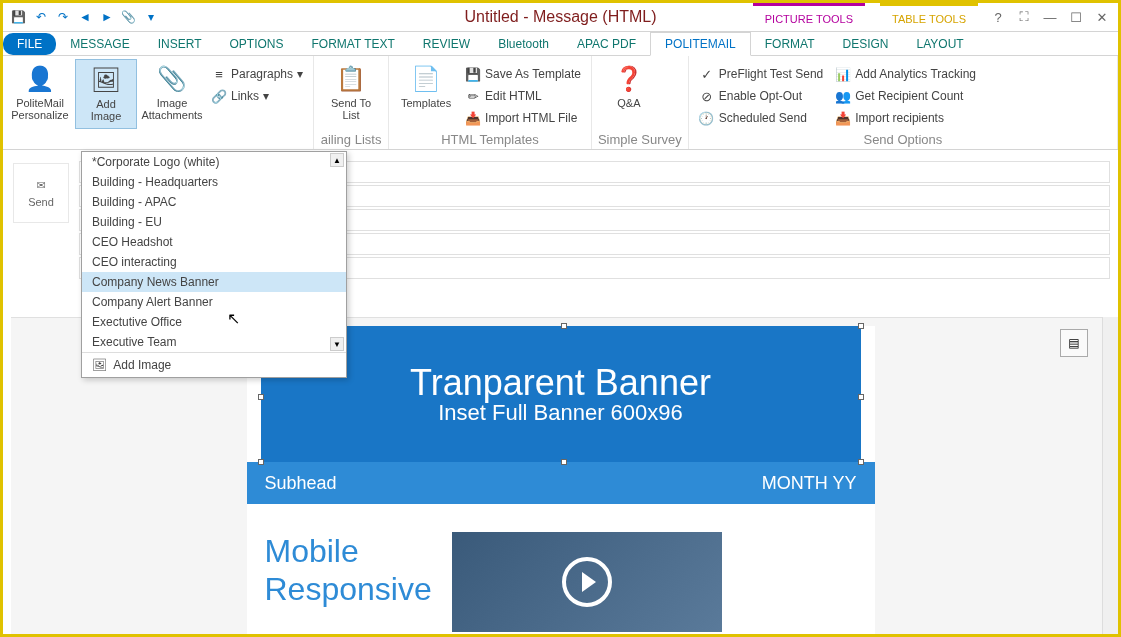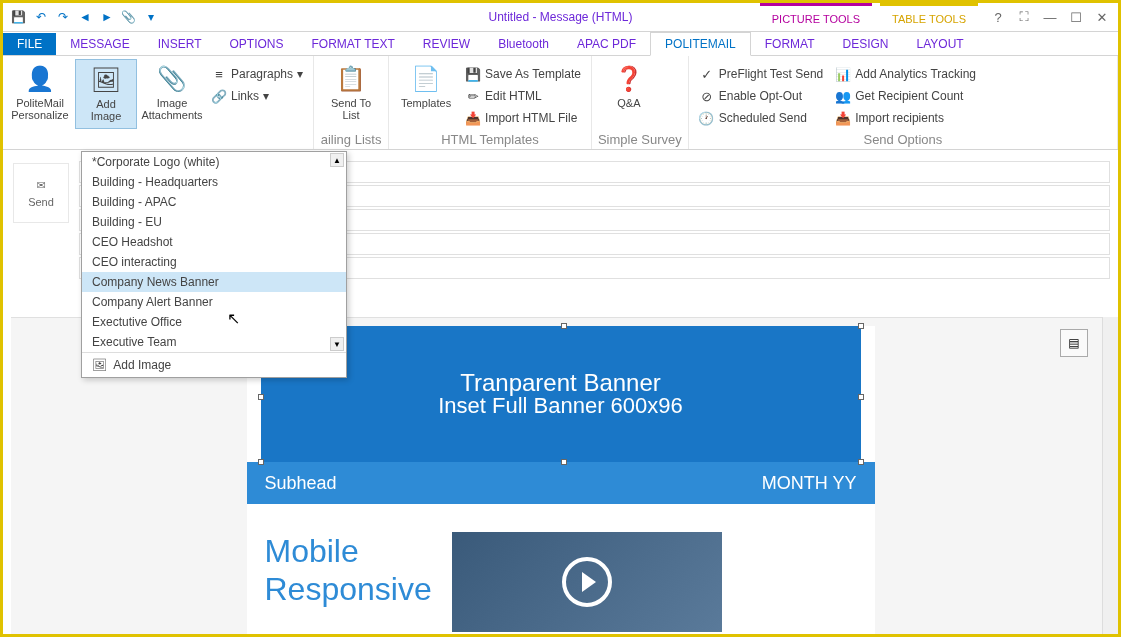--- a/index.html
+++ b/index.html
@@ -2,32 +2,32 @@
 <html><head>
 <meta charset="utf-8">
 <style>
 * { box-sizing: border-box; margin: 0; padding: 0; }
 body { font-family: "Segoe UI", Tahoma, sans-serif; font-size: 12px; background: #fff; overflow: hidden; width: 1121px; height: 637px; position: relative; border: 3px solid #e0c200; }
 
 
 .titlebar { height: 29px; background: #fff; display: flex; align-items: center; position: relative; border-bottom: 1px solid #d4d4d4; }
 .qat { display: flex; align-items: center; gap: 2px; padding-left: 6px; }
 .qat-item { width: 20px; height: 20px; display: flex; align-items: center; justify-content: center; color: #0072c6; cursor: pointer; }
-.title-center { position: absolute; left: 50%; transform: translateX(-50%); color: #6d28d9; font-size: 12px; }
-.ctx-tabs { position: absolute; right: 140px; top: 0; display: flex; gap: 8px; height: 29px; }
+.title-center { position: absolute; left: 50%; transform: translateX(-50%); color: #7f1d1d; font-size: 16px; }
+.ctx-tabs { position: absolute; right: 140px; top: 0; display: flex; gap: 15px; height: 29px; }
 .ctx-tab { padding: 0 12px; display: flex; align-items: center; font-size: 11px; }
 .ctx-tab.pic { color: #b4009e; border-top: 3px solid #b4009e; }
 .ctx-tab.tbl { color: #d6a400; border-top: 3px solid #e0c200; }
 .win-controls { position: absolute; right: 4px; display: flex; gap: 2px; }
 .win-btn { width: 24px; height: 24px; display: flex; align-items: center; justify-content: center; color: #666; cursor: pointer; font-size: 13px; }
 
 
 .maintabs { height: 24px; background: #fff; display: flex; align-items: flex-end; border-bottom: 1px solid #d4d4d4; }
-.maintab { padding: 4px 14px; font-size: 12px; color: #6d28d9; cursor: pointer; }
-.maintab.file { background: #0072c6; color: #fff; }
+.maintab { padding: 4px 14px; font-size: 12px; color: #0f766e; cursor: pointer; }
+.maintab.file { background: #0072c6; color: #fff; border-radius: 10px; }
 .maintab.active { color: #0072c6; border: 1px solid #d4d4d4; border-bottom: 1px solid #fff; margin-bottom: -1px; background: #fff; }
 
 
 .ribbon { height: 94px; background: #fff; border-bottom: 1px solid #d4d4d4; display: flex; }
 .ribgroup { border-right: 1px solid #e8e8e8; padding: 3px 6px 0; display: flex; flex-direction: column; position: relative; }
 .ribgroup-body { flex: 1; display: flex; align-items: flex-start; gap: 4px; }
 .ribgroup-label { text-align: center; font-size: 13px; color: #888; padding: 2px 0; }
 .bigbtn { width: 62px; height: 70px; display: flex; flex-direction: column; align-items: center; justify-content: flex-start; padding-top: 4px; gap: 2px; cursor: pointer; font-size: 11px; text-align: center; color: #444; }
 .bigbtn.hover { background: #cde6f7; border: 1px solid #92c0e0; }
 .bigbtn .bicon { width: 32px; height: 32px; display: flex; align-items: center; justify-content: center; font-size: 24px; }
@@ -51,21 +51,21 @@
 .compose { position: absolute; top: 150px; left: 0; right: 0; background: #fff; padding: 8px; z-index: 1; }
 .send-btn { width: 56px; height: 60px; border: 1px solid #e8e8e8; display: flex; flex-direction: column; align-items: center; justify-content: center; gap: 4px; font-size: 11px; color: #666; position: absolute; left: 10px; top: 10px; }
 .fields { margin-left: 68px; }
 .field-row { display: flex; align-items: center; border: 1px solid #e0e0e0; margin-bottom: 2px; height: 22px; }
 .field-row input { border: none; outline: none; flex: 1; padding: 0 6px; font-size: 12px; }
 
 
 .content { position: absolute; top: 314px; left: 8px; right: 8px; bottom: 0; background: #f5f5f5; overflow: auto; padding: 0; border-top: 1px solid #e0e0e0; }
 .email-body { width: 628px; margin: 8px auto 0; background: #fff; position: relative; }
 .banner { width: 600px; height: 136px; margin: 0 14px; background: #1976c6; position: relative; display: flex; flex-direction: column; align-items: center; justify-content: center; color: #fff; }
-.banner .b1 { font-size: 24px; font-weight: 300; }
+.banner .b1 { font-size: 36px; font-weight: 300; }
 .banner .b2 { font-size: 22px; font-weight: 300; margin-top: -4px; }
 .sel-handle { position: absolute; width: 6px; height: 6px; background: #fff; border: 1px solid #666; }
 .subhead { width: 628px; height: 42px; background: #2e8bd6; display: flex; align-items: center; justify-content: space-between; padding: 0 18px; color: #fff; font-size: 18px; font-weight: 300; }
 .body-row { width: 628px; padding: 28px 18px; display: flex; gap: 20px; }
 .headline { font-size: 32px; color: #2e8bd6; font-weight: 300; line-height: 1.2; }
 .video-thumb { width: 270px; height: 100px; background: linear-gradient(135deg, #3a5a7a, #5a7a9a); display: flex; align-items: center; justify-content: center; position: relative; }
 .play { width: 50px; height: 50px; border: 4px solid #fff; border-radius: 50%; display: flex; align-items: center; justify-content: center; }
 .play::after { content: ""; border-left: 14px solid #fff; border-top: 10px solid transparent; border-bottom: 10px solid transparent; margin-left: 4px; }
 .layout-icon { position: absolute; top: 326px; right: 30px; width: 28px; height: 28px; border: 1px solid #aaa; background: #fafafa; display: flex; align-items: center; justify-content: center; z-index: 50; }
 .scrollbar-v { position: absolute; right: 0; top: 314px; bottom: 0; width: 16px; background: #f0f0f0; border-left: 1px solid #ddd; z-index: 5; }

